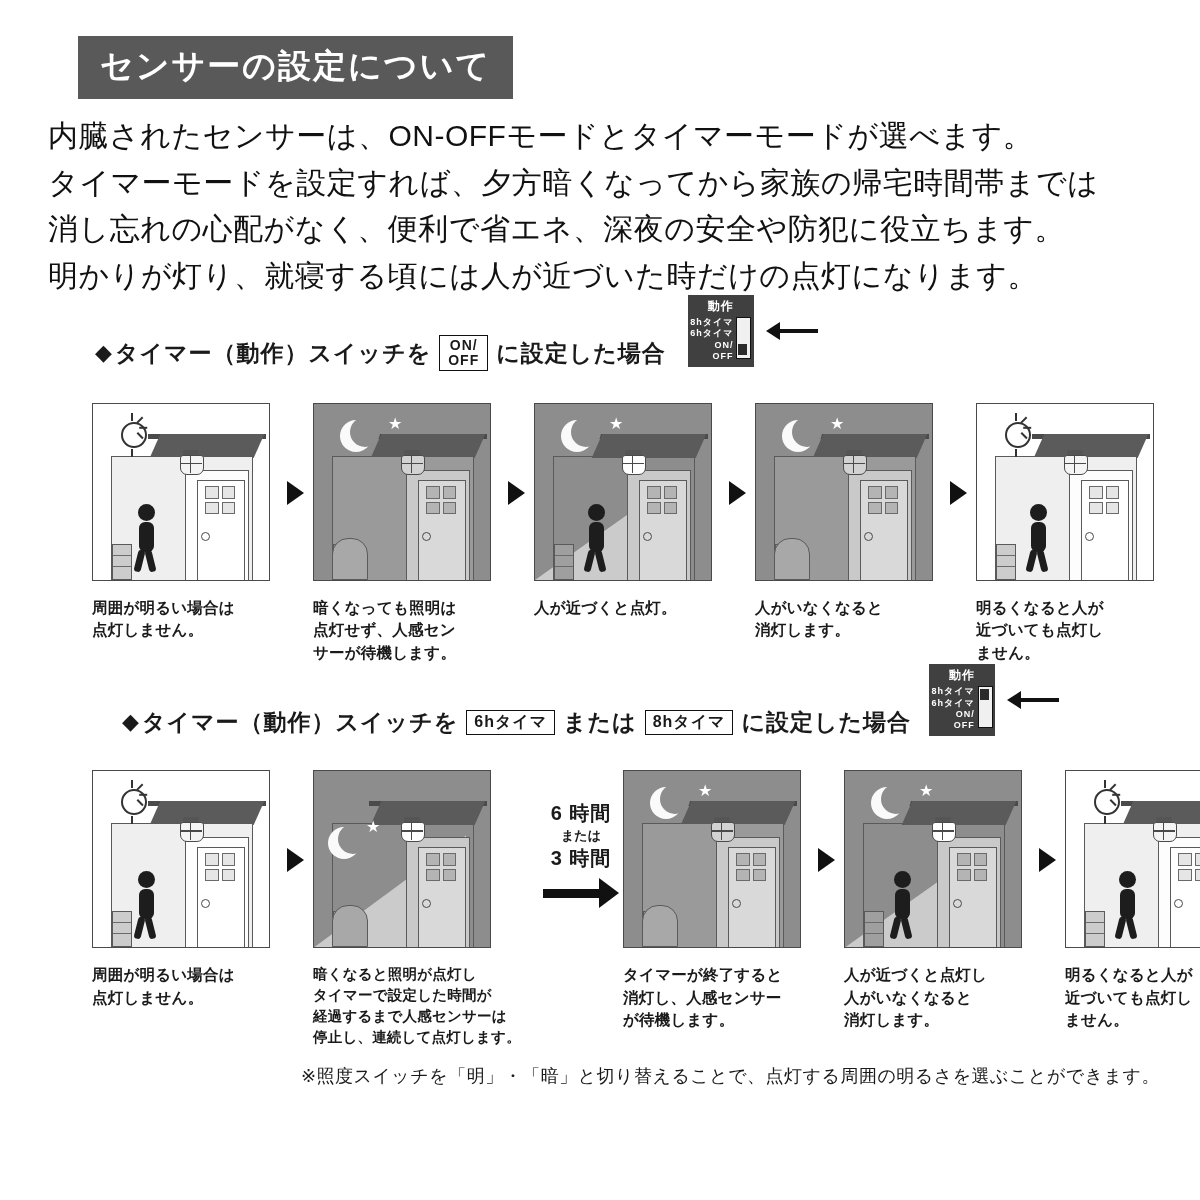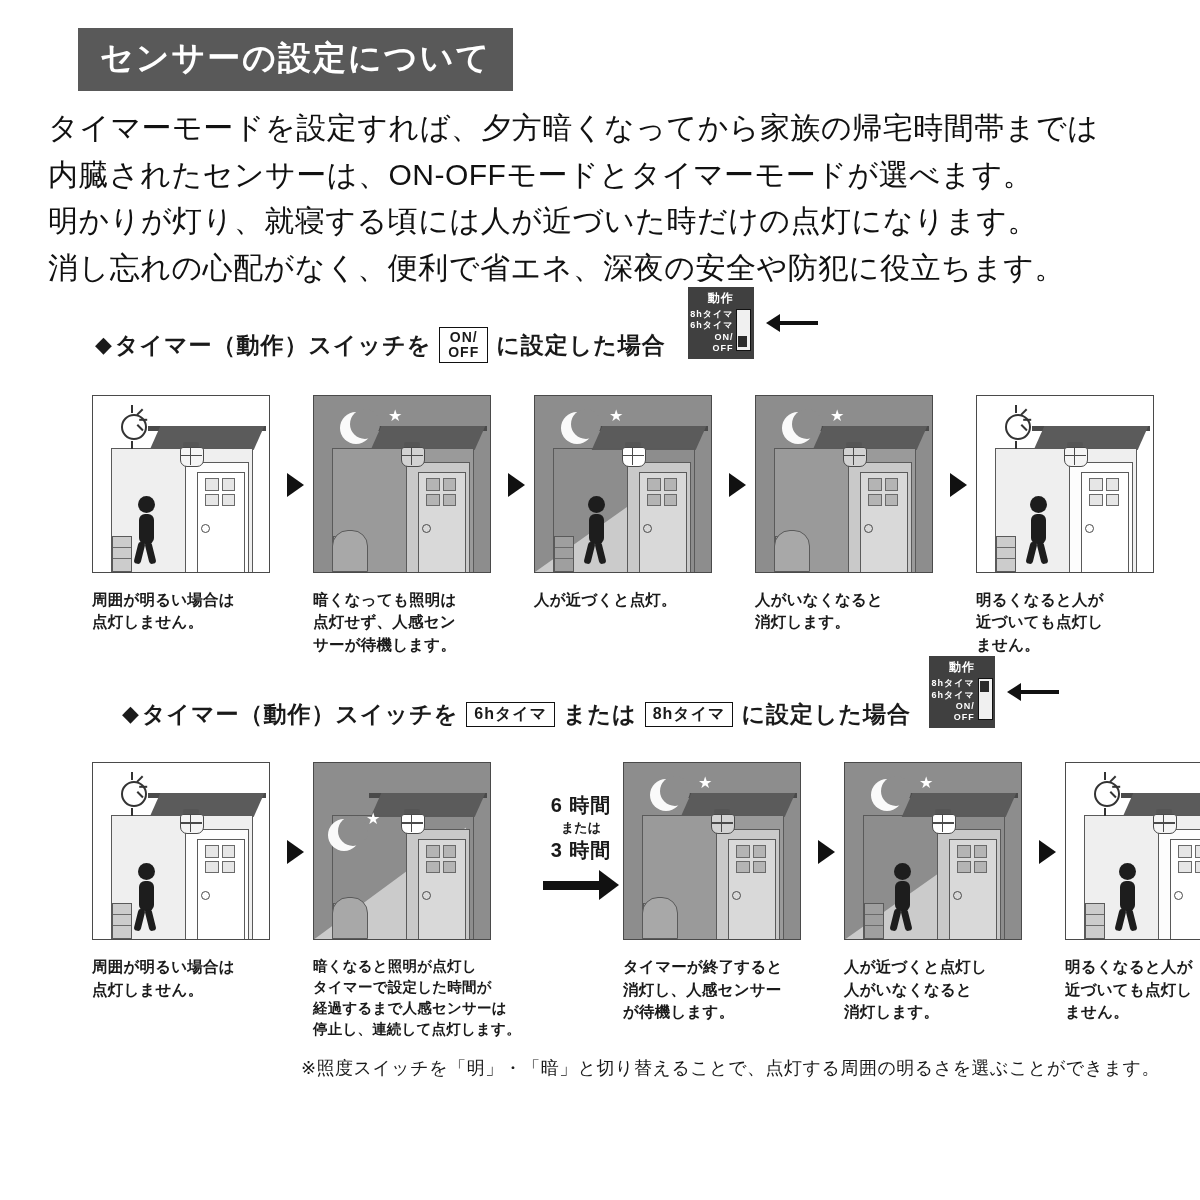--- a/index.html
+++ b/index.html
@@ -4,21 +4,21 @@
 <style>
   html,body{margin:0;padding:0;}
   body{
     width:1200px;height:1200px;
     background:#ffffff;
     font-family:"Liberation Sans","DejaVu Sans",sans-serif;
     color:#1a1a1a;
     position:relative;
     overflow:hidden;
   }
-  .page{position:relative;width:1200px;height:1200px;box-sizing:border-box;padding:20px 40px;}
+  .page{position:relative;width:1200px;height:1200px;box-sizing:border-box;padding:28px 40px;}
 
   
   .title-bar{
     display:inline-block;
     background:#595959;
     color:#ffffff;
     font-size:33px;
     font-weight:bold;
     letter-spacing:2px;
     padding:8px 22px 10px 22px;
@@ -188,24 +188,24 @@
 </head>
 <body>
 
 <div class="page">
 
   
   <div class="title-bar">センサーの設定について</div>
 
   
   <div class="intro">
+    <div>内臓されたセンサーは、ON-OFFモードとタイマーモードが選べます。</div>
     <div>タイマーモードを設定すれば、夕方暗くなってから家族の帰宅時間帯までは</div>
-    <div>内臓されたセンサーは、ON-OFFモードとタイマーモードが選べます。</div>
+    <div>消し忘れの心配がなく、便利で省エネ、深夜の安全や防犯に役立ちます。</div>
     <div>明かりが灯り、就寝する頃には人が近づいた時だけの点灯になります。</div>
-    <div>消し忘れの心配がなく、便利で省エネ、深夜の安全や防犯に役立ちます。</div>
   </div>
 
   
   <div style="height:18px;"></div>
 
   <div class="sec-head" style="margin-left:55px;">
     <span class="diamond">◆</span>
     <span>タイマー（動作）スイッチを</span>
     <span class="chip two-line">
       <span style="display:block">ON/</span>

